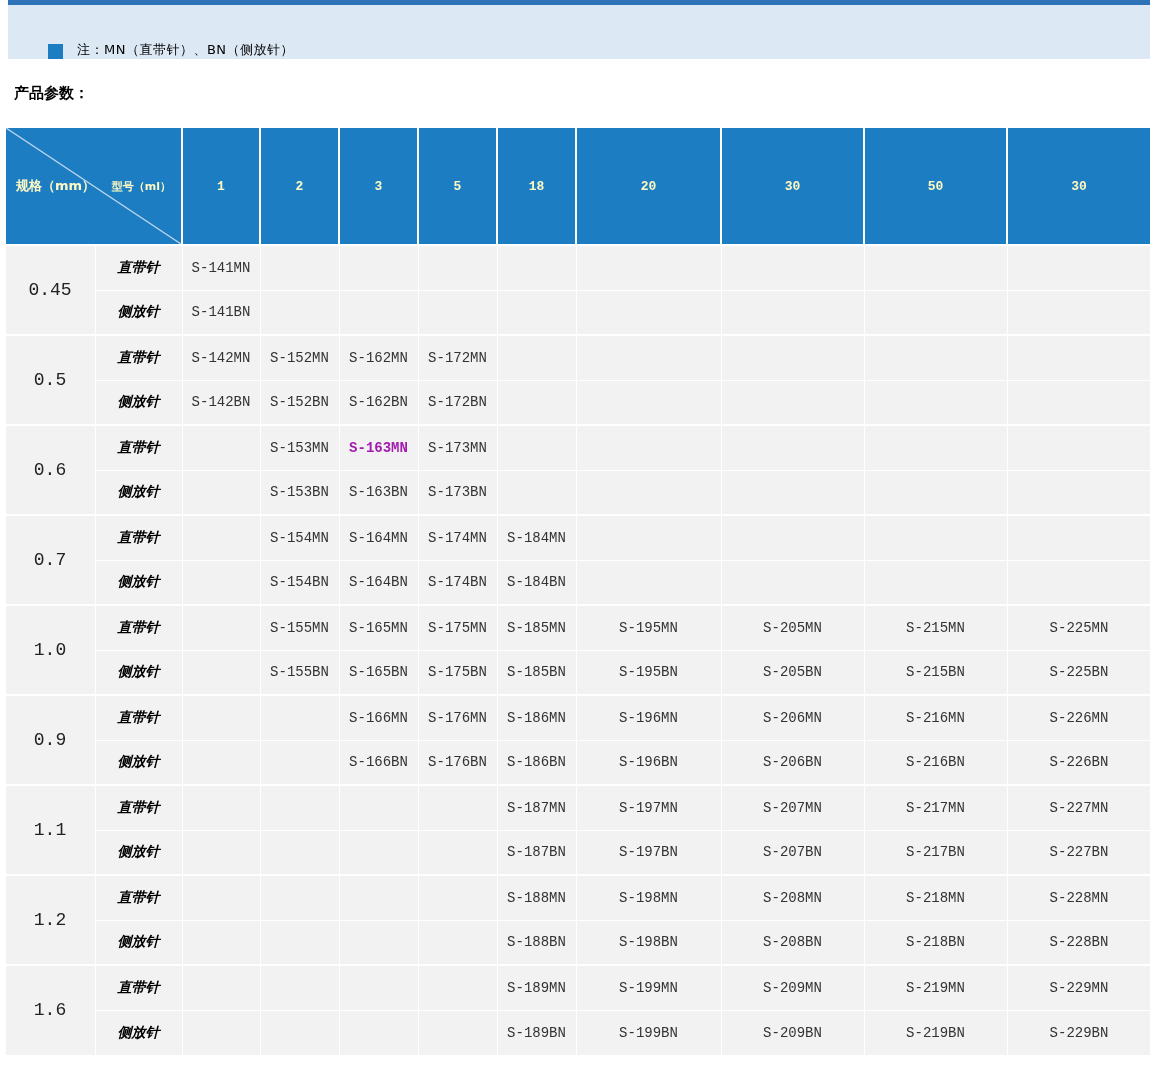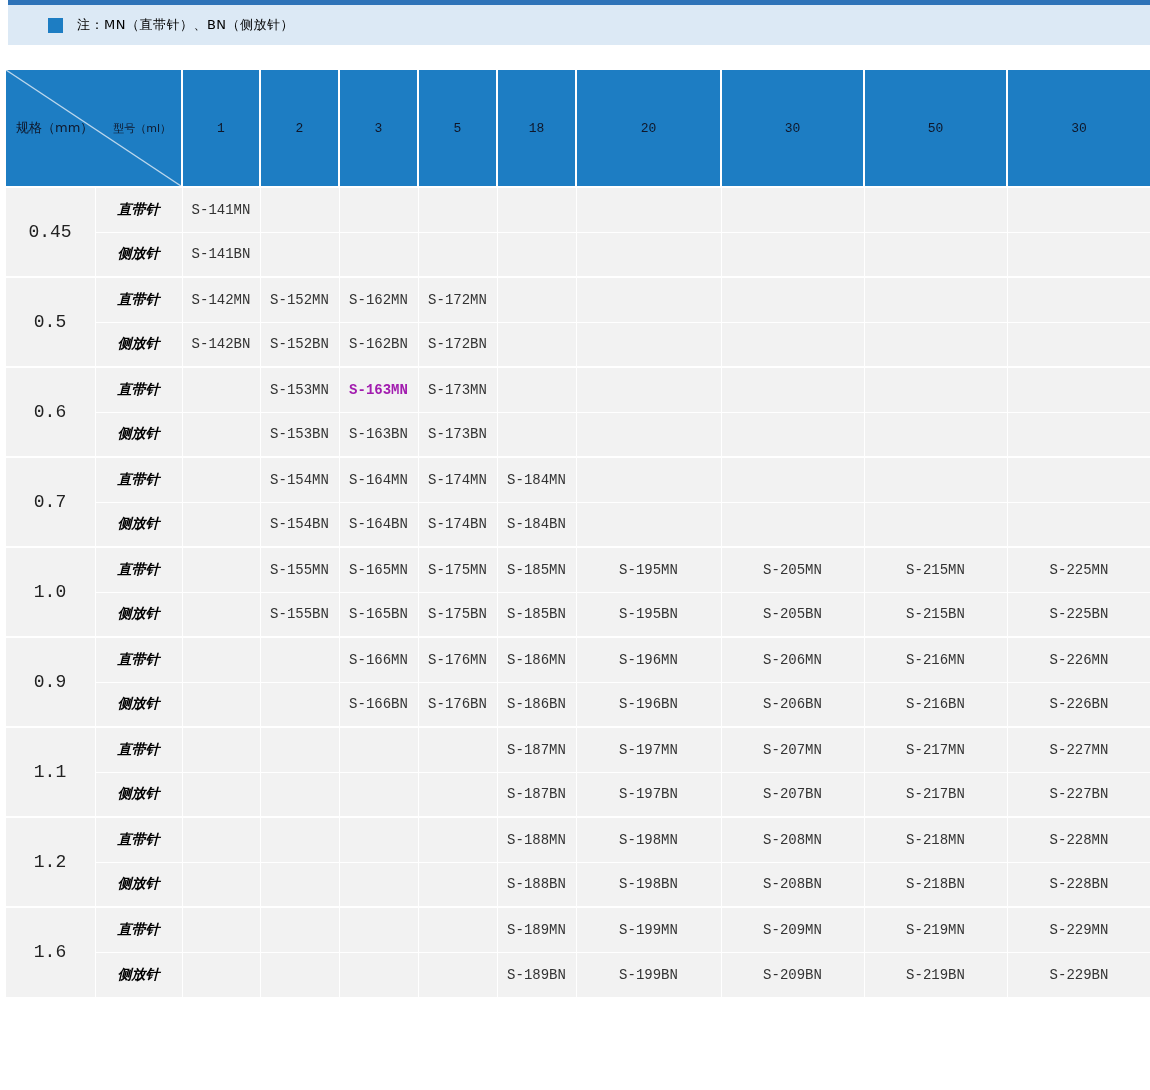--- a/index.html
+++ b/index.html
@@ -5,25 +5,25 @@
   * { margin: 0; padding: 0; box-sizing: border-box; }
   html, body { width: 1150px; height: 1090px; background: #ffffff; overflow: hidden; }
   body { font-family: "DejaVu Sans", sans-serif; color: #333; }
 
   .top-strip {
     height: 5px;
     margin-left: 8px;
     background: #2e73b8;
   }
   .note-bar {
-    height: 40px;
+    height: 54px;
     margin-left: 8px;
     background: #dce9f5;
     display: flex;
-    align-items: center;
+    align-items: flex-end;
   }
   .note-square {
     width: 15px; height: 15px;
     background: #1d7dc3;
     margin-left: 40px;
     flex: none;
   }
   .note-text {
     margin-left: 14px;
     font-size: 13px;
@@ -40,22 +40,22 @@
   table.params-table {
     border-collapse: collapse;
     table-layout: fixed;
     width: 1142px;
     margin: 23px 0 0 4px;
   }
   th, td { border: 1px solid #ffffff; }
 
   thead th {
     background: #1d7dc3;
-    color: #0f172a;
-    font-weight: normal;
+    color: #fef9c3;
+    font-weight: bold;
     height: 118px;
     font-size: 13px;
     text-align: center;
     vertical-align: middle;
     border-width: 2px;
   }
   .vol-th {
     font-family: "Liberation Mono", "DejaVu Sans Mono", monospace;
     font-size: 13px;
   }
@@ -115,20 +115,21 @@
 <body>
 
 <div class="page">
   <div class="top-strip"></div>
 
   <div class="note-bar">
     <span class="note-square"></span>
     <span class="note-text">注：MN（直带针）、BN（侧放针）</span>
   </div>
 
+  <div class="section-title">产品参数：</div>
 
   <table class="params-table">
     <colgroup>
       <col style="width:90px">
       <col style="width:87px">
       <col style="width:78px">
       <col style="width:79px">
       <col style="width:79px">
       <col style="width:79px">
       <col style="width:79px">

